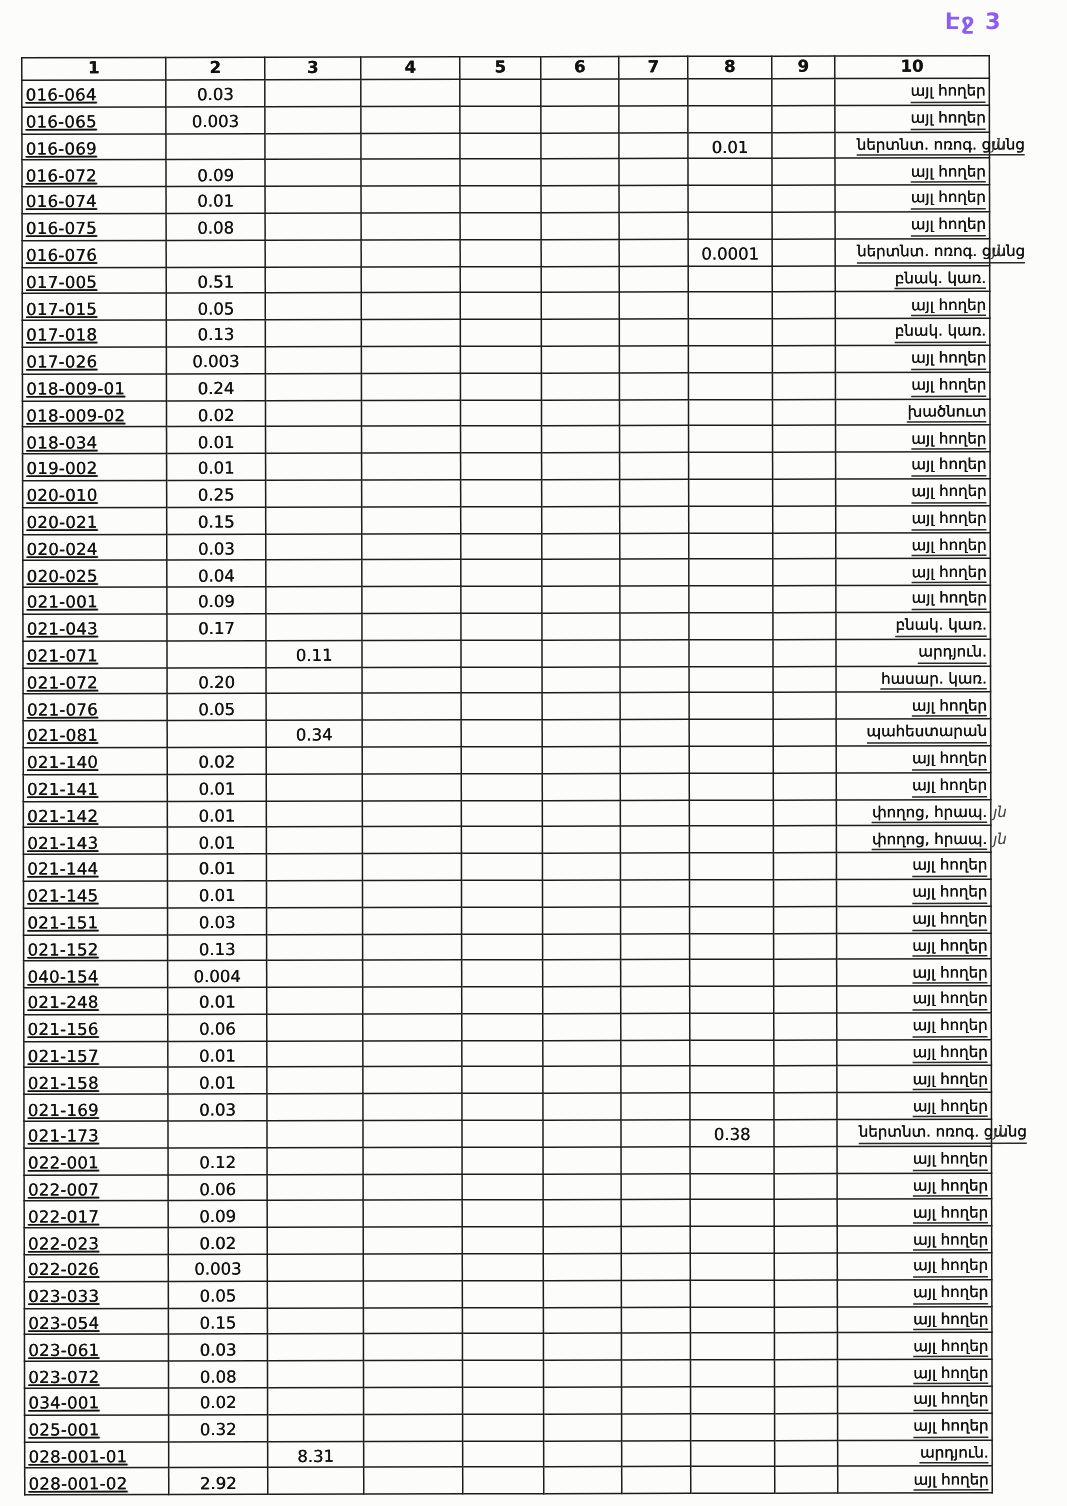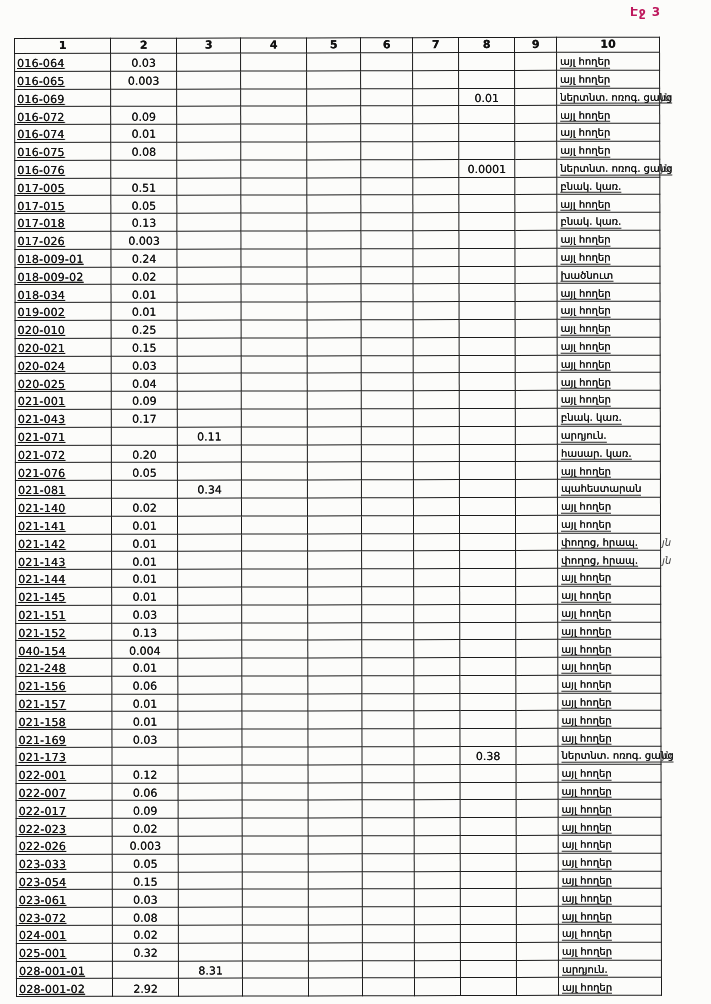--- a/index.html
+++ b/index.html
@@ -10,24 +10,24 @@
     background: #fcfcfa;
     font-family: "DejaVu Sans", sans-serif;
     color: #121212;
     position: relative;
     overflow: hidden;
   }
   .page-label {
     position: absolute;
     top: 5px;
     left: 630px;
-    font-size: 12px;
+    font-size: 15px;
     font-weight: bold;
     letter-spacing: 1px;
-    color: #be185d;
+    color: #8b5cf6;
   }
   .doc-table {
     position: absolute;
     left: 14px;
     top: 38px;
     width: 645px;
     border-collapse: collapse;
     table-layout: fixed;
     transform: rotate(-0.12deg);
     transform-origin: top left;
@@ -55,22 +55,23 @@
   }
   td.code {
     text-align: left;
     padding-left: 2px;
     letter-spacing: 0.2px;
     text-decoration: underline;
   }
   td.num { text-align: center; }
   td.cat {
     font-size: 10px;
-    padding-left: 3px;
+    padding-left: 14px;
     position: relative;
+    text-align: right;
   }
   .cat-text {
     display: inline-block;
     border-bottom: 1px solid #2a2a2a;
     padding-bottom: 0;
   }
   .margin-note {
     position: absolute;
     left: 102%;
     bottom: 2px;
@@ -696,21 +697,21 @@
         <td class="num"></td>
         <td class="num"></td>
         <td class="num"></td>
         <td class="num"></td>
         <td class="num"></td>
         <td class="num"></td>
         <td class="num"></td>
         <td class="cat"><span class="cat-text">այլ հողեր</span></td>
       </tr>
       <tr>
-        <td class="code">024-001</td>
+        <td class="code">034-001</td>
         <td class="num">0.02</td>
         <td class="num"></td>
         <td class="num"></td>
         <td class="num"></td>
         <td class="num"></td>
         <td class="num"></td>
         <td class="num"></td>
         <td class="num"></td>
         <td class="cat"><span class="cat-text">այլ հողեր</span></td>
       </tr>

